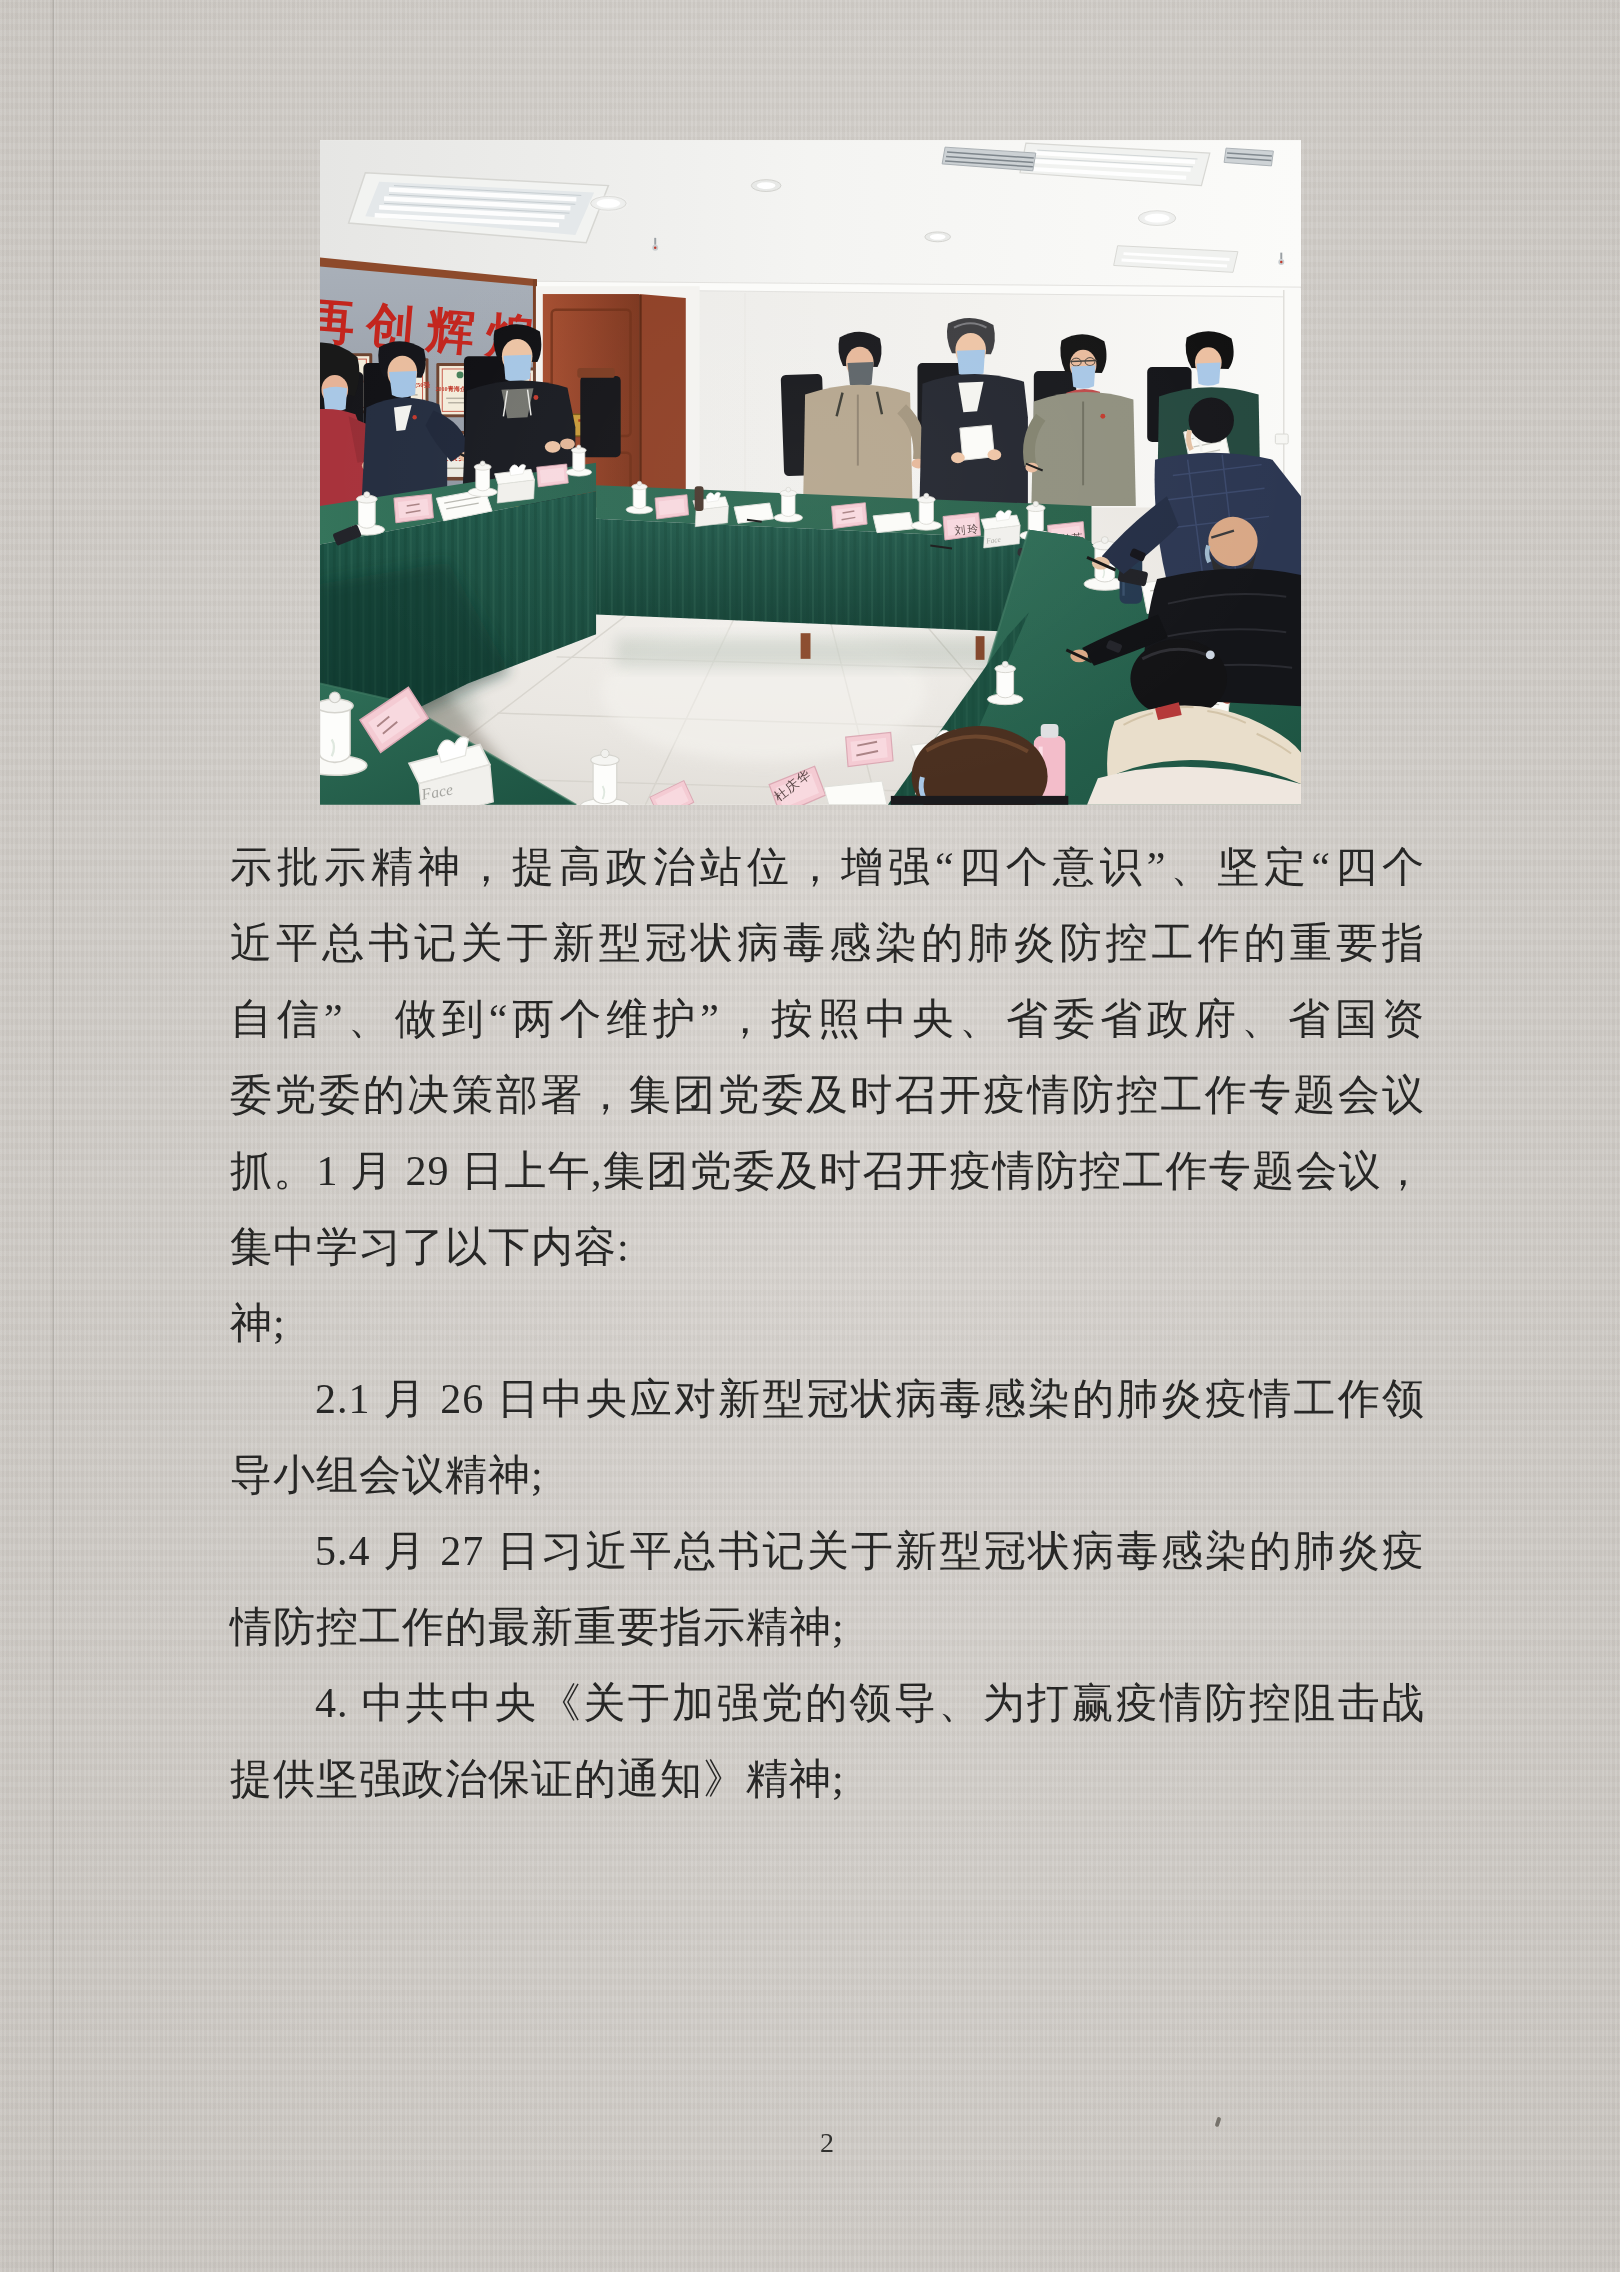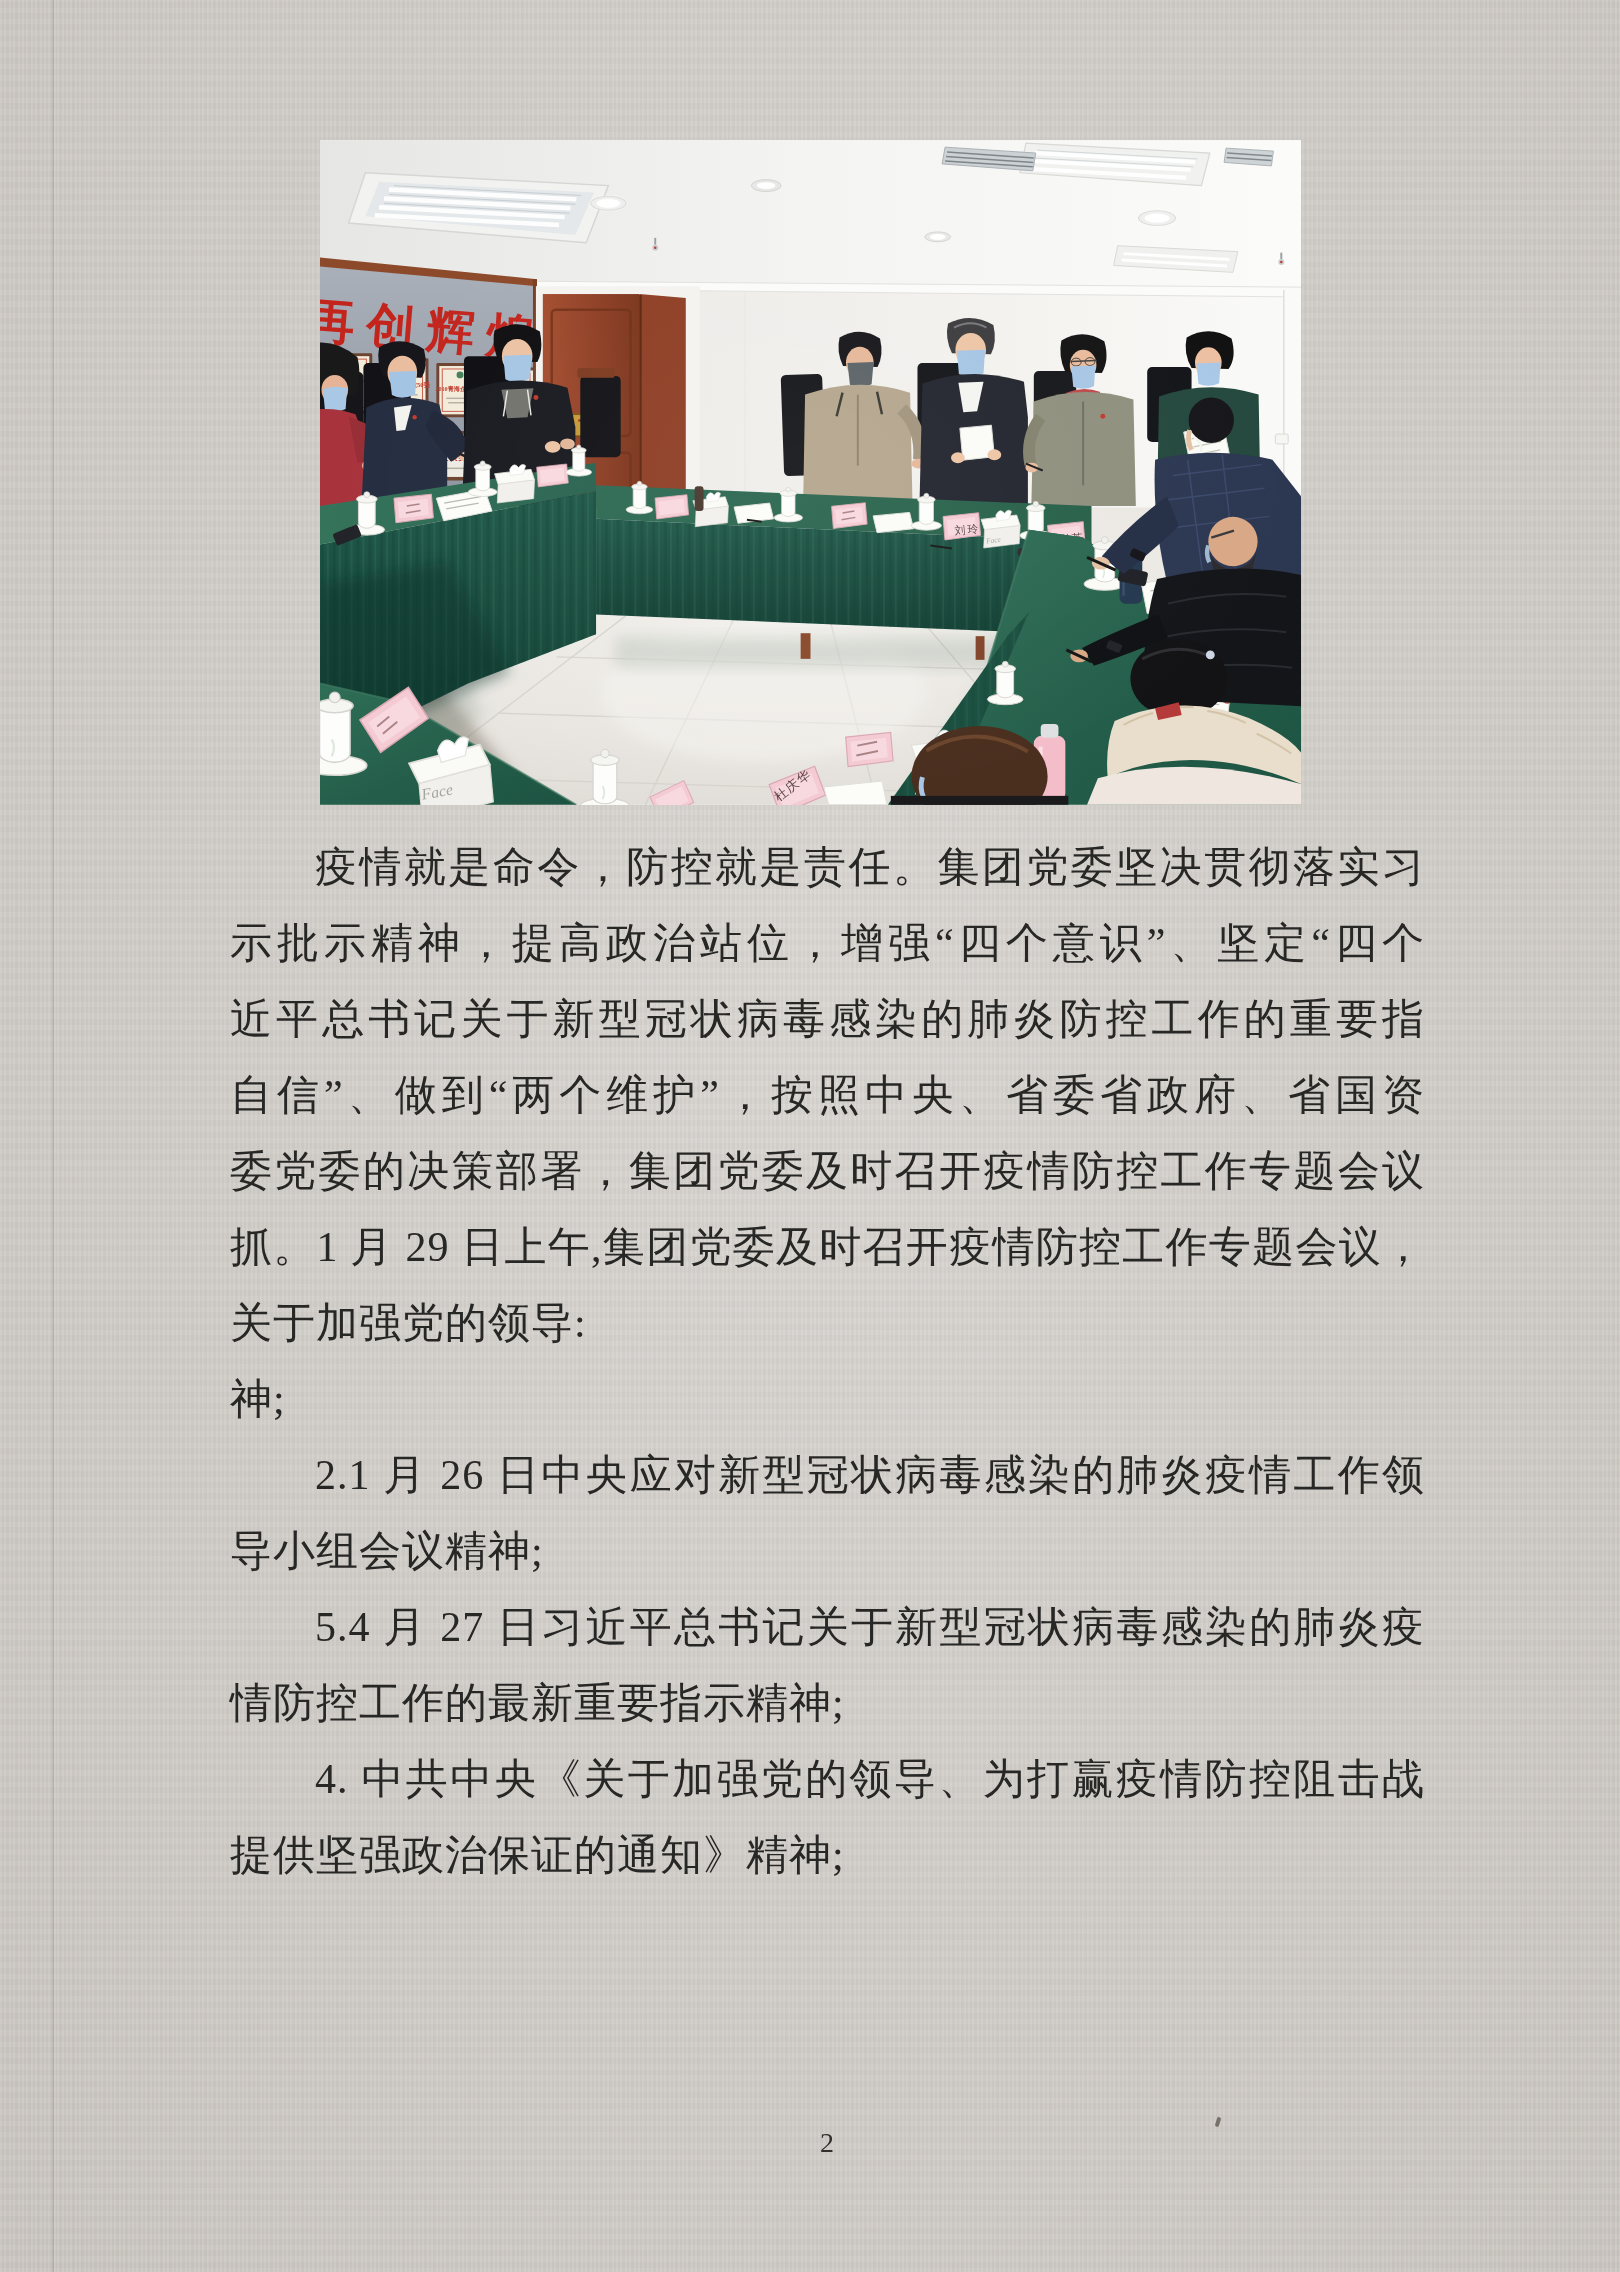--- a/index.html
+++ b/index.html
@@ -569,27 +569,26 @@
     <g transform="translate(714,1344) rotate(-20) scale(1.0)">
       <use href="#card"></use>
     </g>
   </g>
 
   <rect x="0" y="0" width="1990" height="1348" fill="url(#glow)" opacity="0.05"></rect>
 </svg>
 </div>
 
 <div class="text-block">
-    <div class="line ind just">疫情就是命令，防控就是责任。集团党委坚决贯彻落实习</div>
     <div class="line just">示批示精神，提高政治站位，增强“四个意识”、坚定“四个</div>
     <div class="line just">近平总书记关于新型冠状病毒感染的肺炎防控工作的重要指</div>
     <div class="line just">自信”、做到“两个维护”，按照中央、省委省政府、省国资</div>
     <div class="line just">委党委的决策部署，集团党委及时召开疫情防控工作专题会议</div>
     <div class="line just">抓。1 月 29 日上午,集团党委及时召开疫情防控工作专题会议，</div>
-    <div class="line">关于加强党的领导:</div>
+    <div class="line">集中学习了以下内容:</div>
     <div class="line">神;</div>
     <div class="line ind just">2.1 月 26 日中央应对新型冠状病毒感染的肺炎疫情工作领</div>
     <div class="line">导小组会议精神;</div>
     <div class="line ind just">5.4 月 27 日习近平总书记关于新型冠状病毒感染的肺炎疫</div>
     <div class="line">情防控工作的最新重要指示精神;</div>
     <div class="line ind just">4. 中共中央《关于加强党的领导、为打赢疫情防控阻击战</div>
     <div class="line">提供坚强政治保证的通知》精神;</div>
   </div>
 
 <div class="page-number">2</div>

